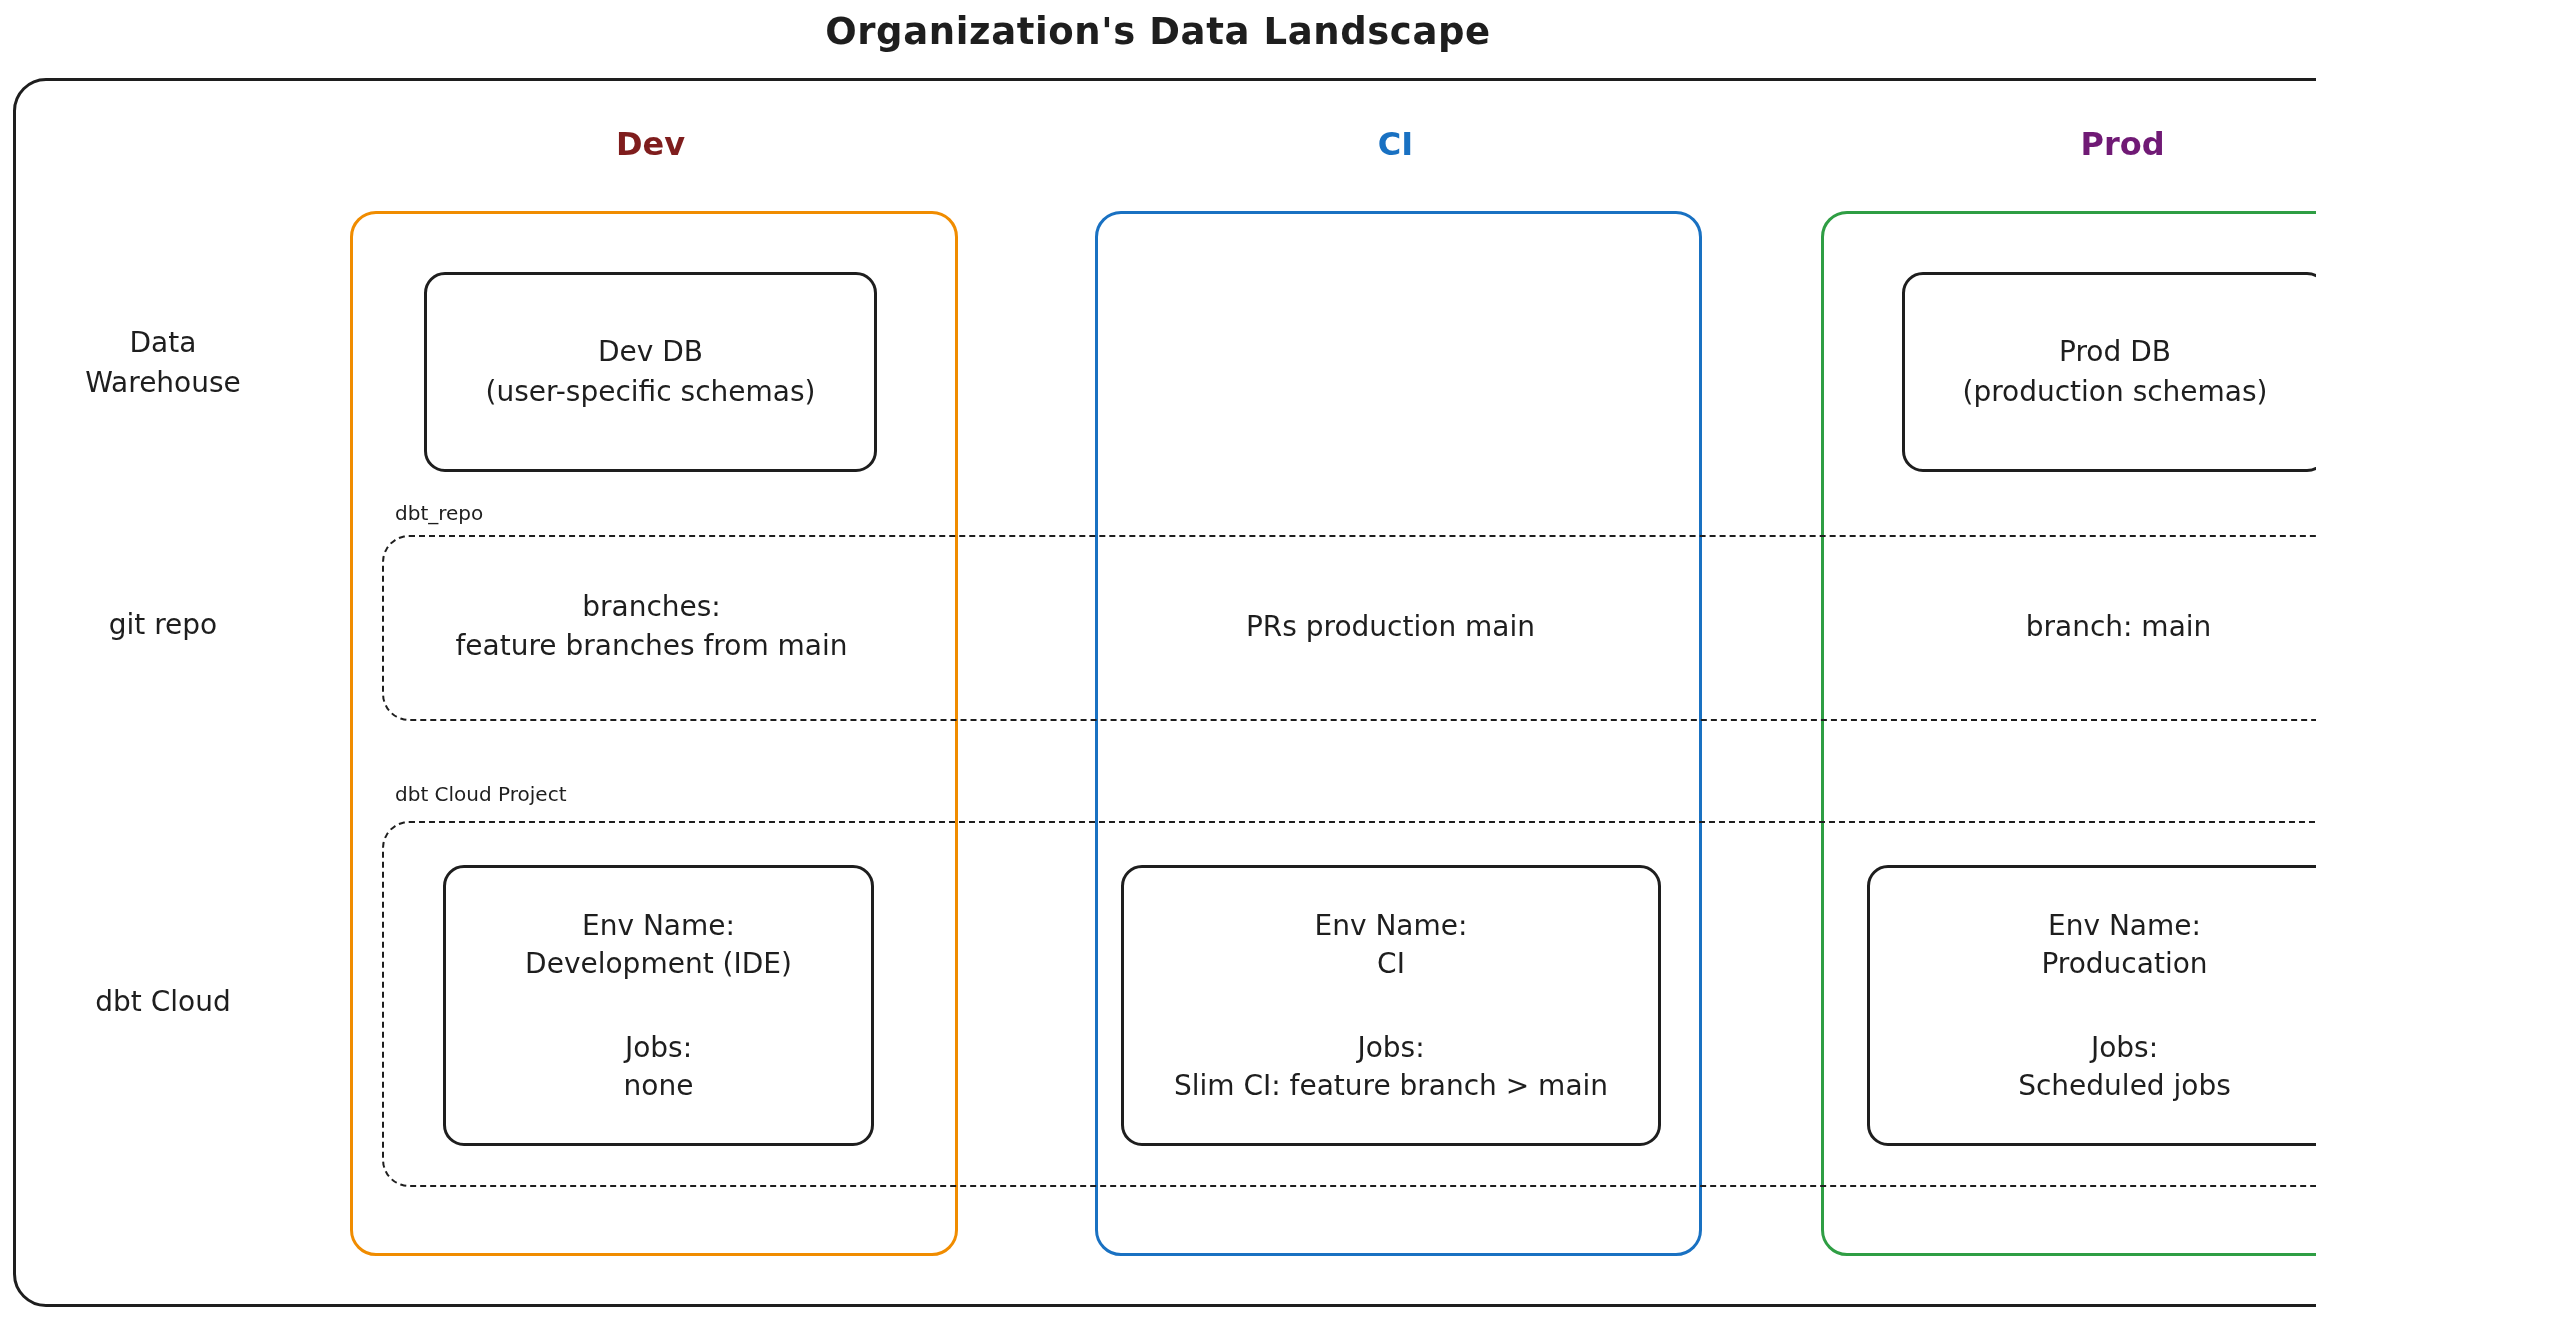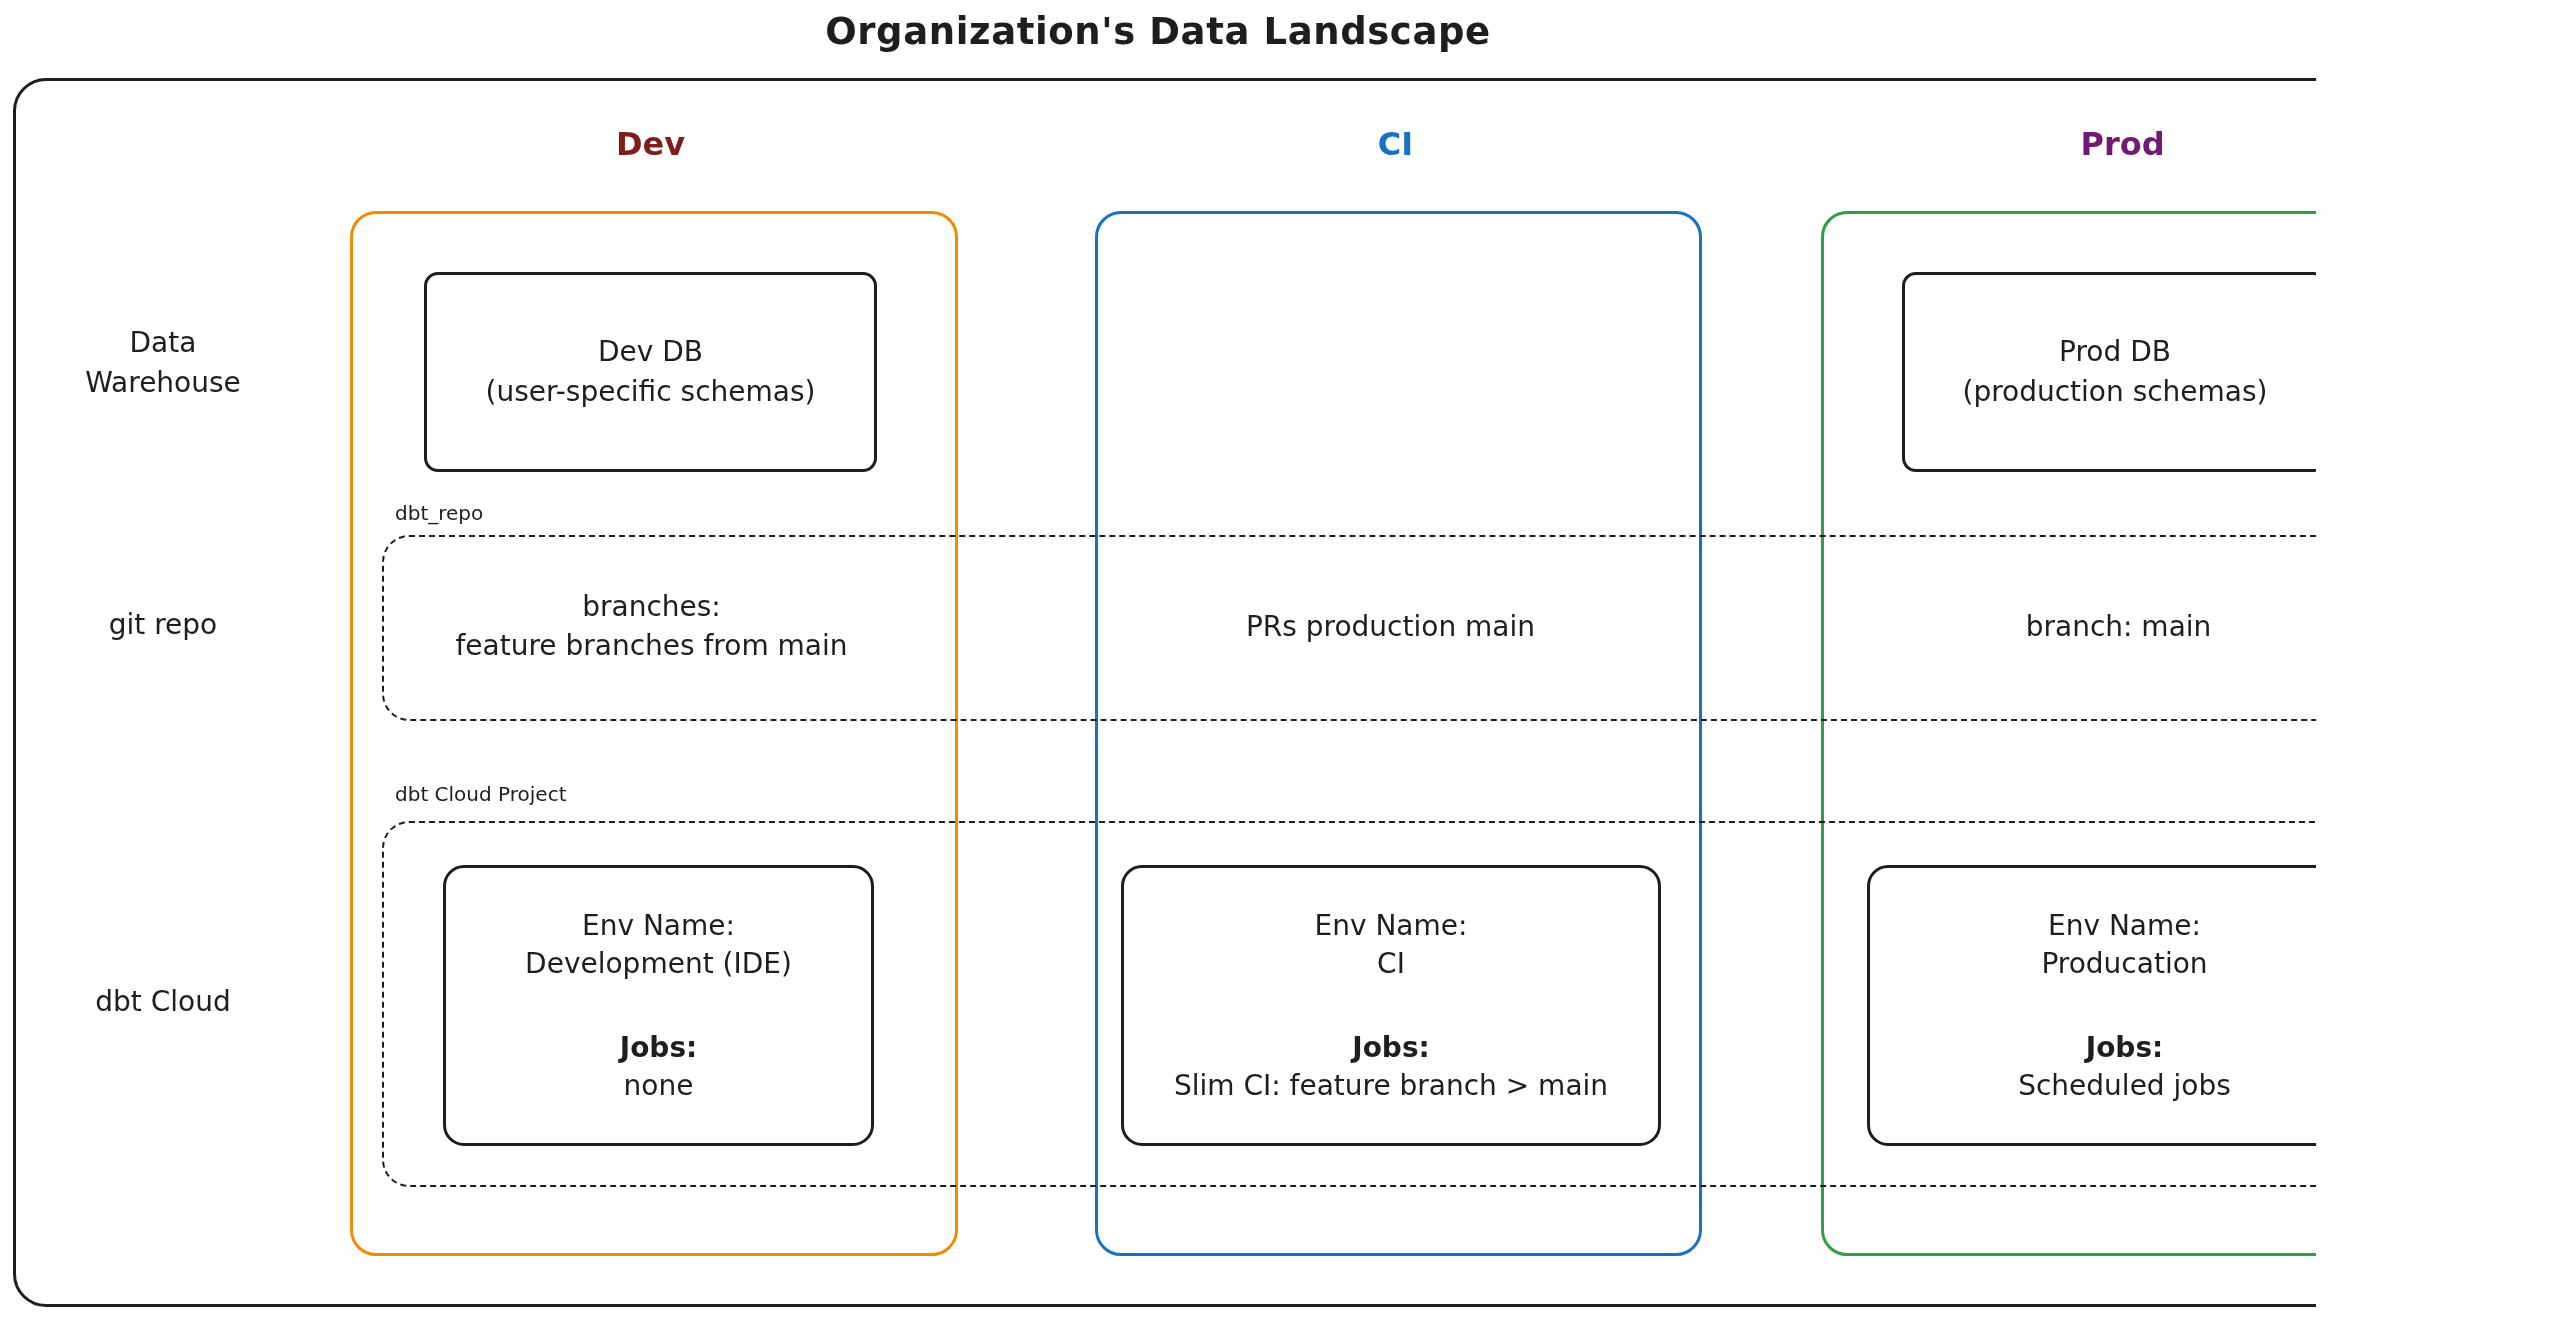--- a/index.html
+++ b/index.html
@@ -56,21 +56,21 @@
     line-height: 40px;
     white-space: pre-line;
   }
   .row-label.warehouse { top: 323px; }
   .row-label.gitrepo   { top: 605px; }
   .row-label.dbtcloud  { top: 982px; }
 
   .db-box {
     top: 272px; height: 194px;
     border: 3.6px solid #1e1e1e;
-    border-radius: 14px;
+    border-radius: 21px;
     display: flex; align-items: center; justify-content: center;
     text-align: center;
     font-size: 28px;
     line-height: 40px;
     white-space: pre-line;
     background: #ffffff;
   }
   .db-box.dev  { left: 424px;  width: 447px; }
   .db-box.ci   { left: 1139px; width: 445px; }
   .db-box.prod { left: 1902px; width: 420px; }
@@ -109,21 +109,21 @@
     display: flex; flex-direction: column;
     align-items: center; justify-content: center;
     text-align: center;
     font-size: 28px;
     line-height: 38px;
     background: #ffffff;
   }
   .env-box.dev  { left: 443px;  width: 425px; }
   .env-box.ci   { left: 1121px; width: 534px; }
   .env-box.prod { left: 1867px; width: 509px; }
-  .env-box .jobs-label { margin-top: 46px; font-weight: bold; }
+  .env-box .jobs-label { margin-top: 46px; }
 </style>
 </head>
 <body>
 
 <div class="canvas">
 
   <div class="abs title">Organization's Data Landscape</div>
 
   <div class="abs outer-frame"></div>
 

